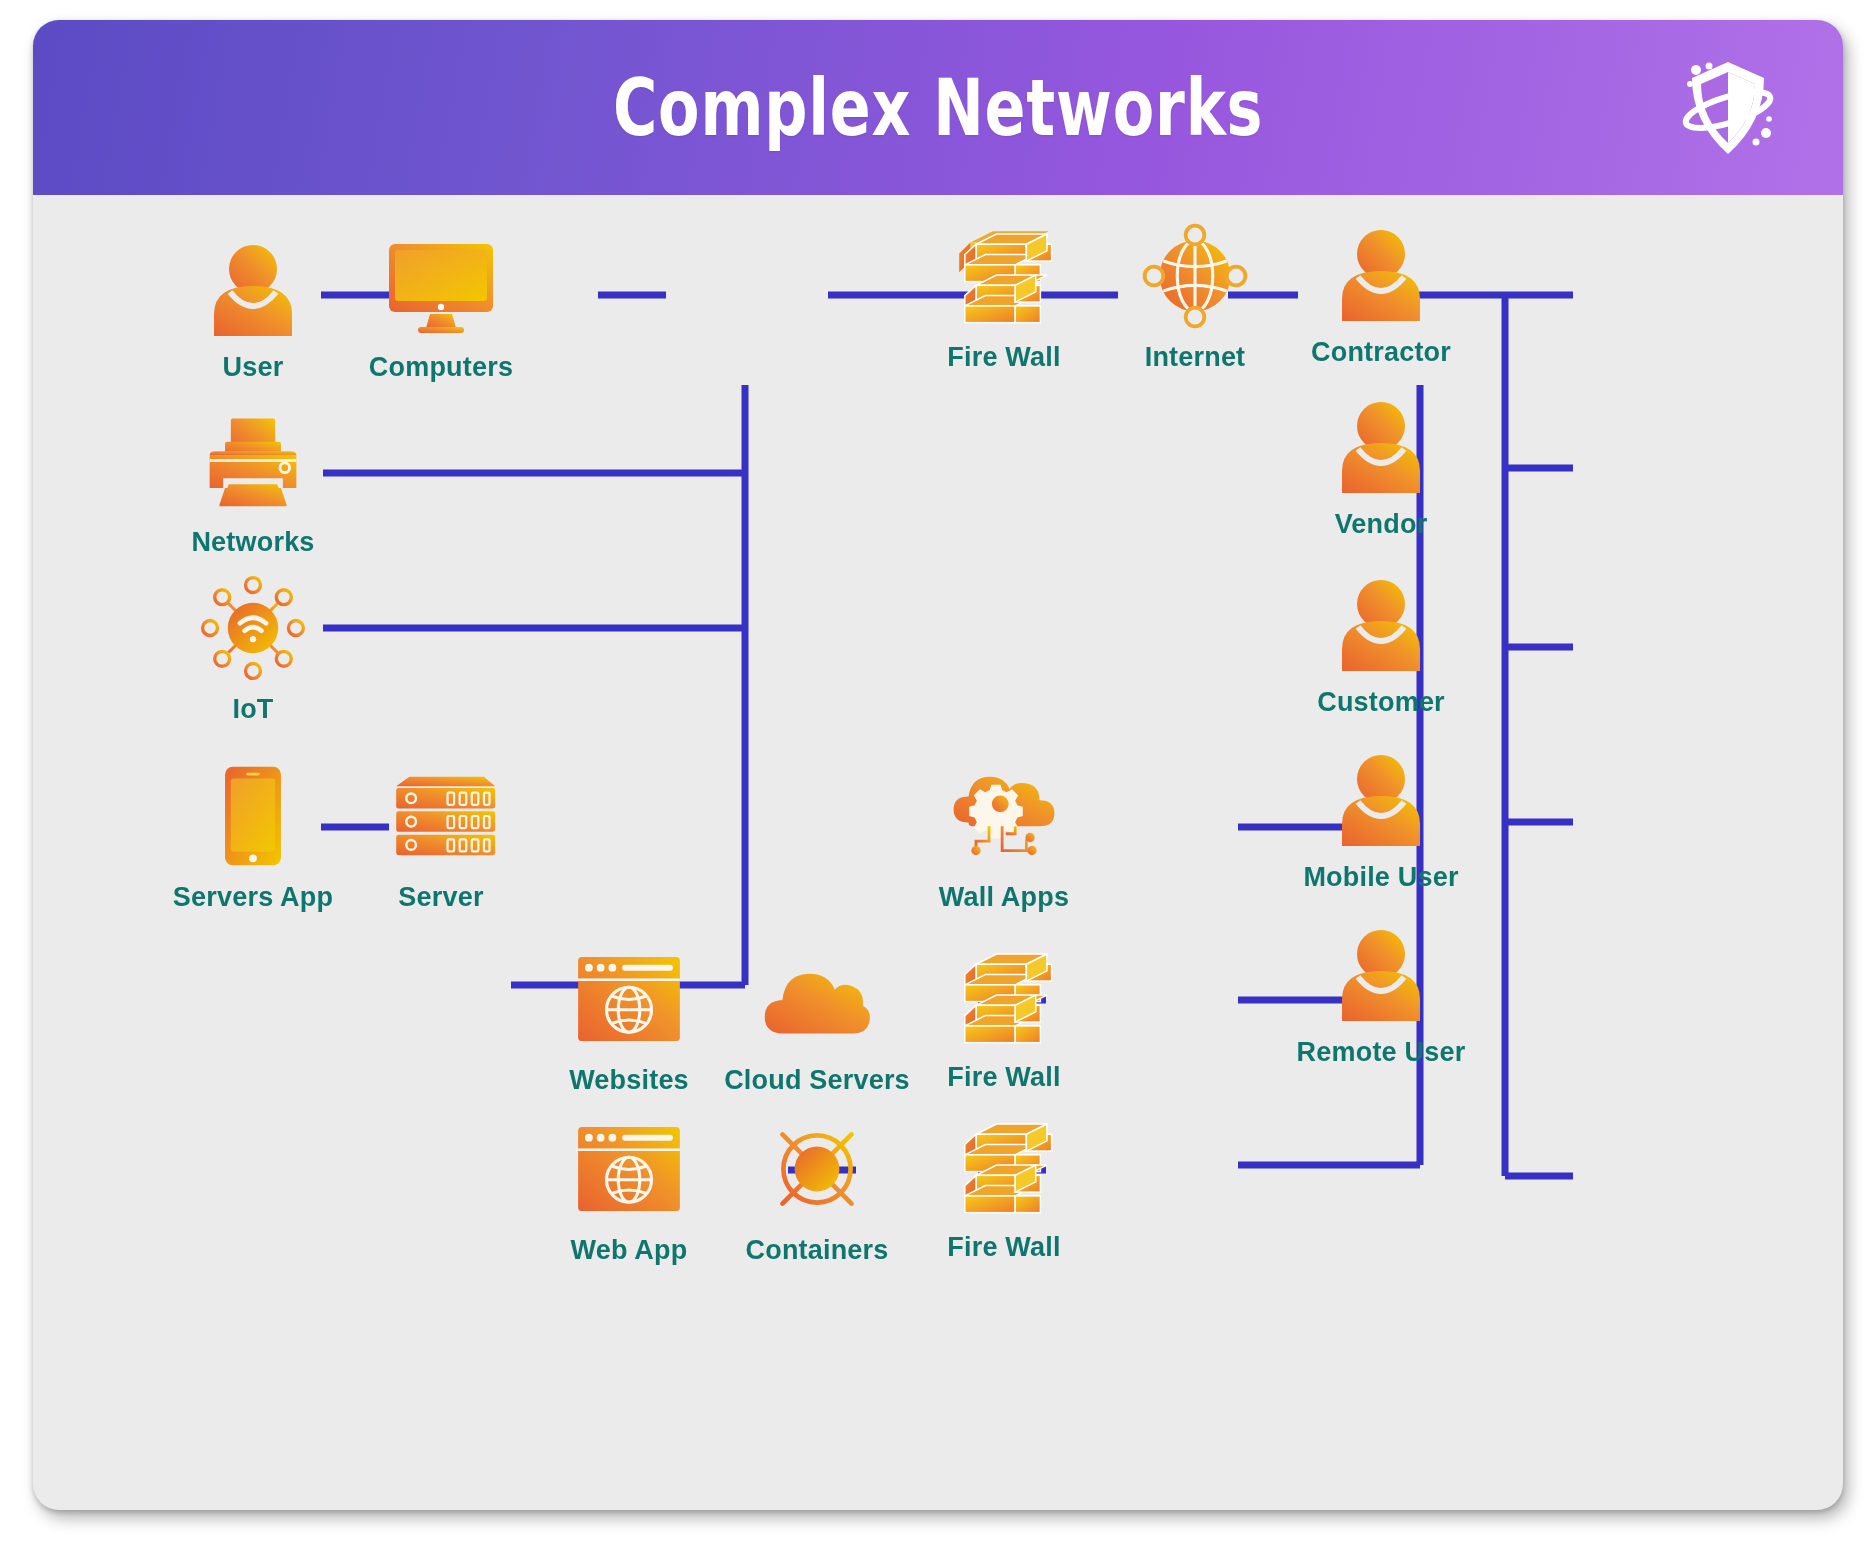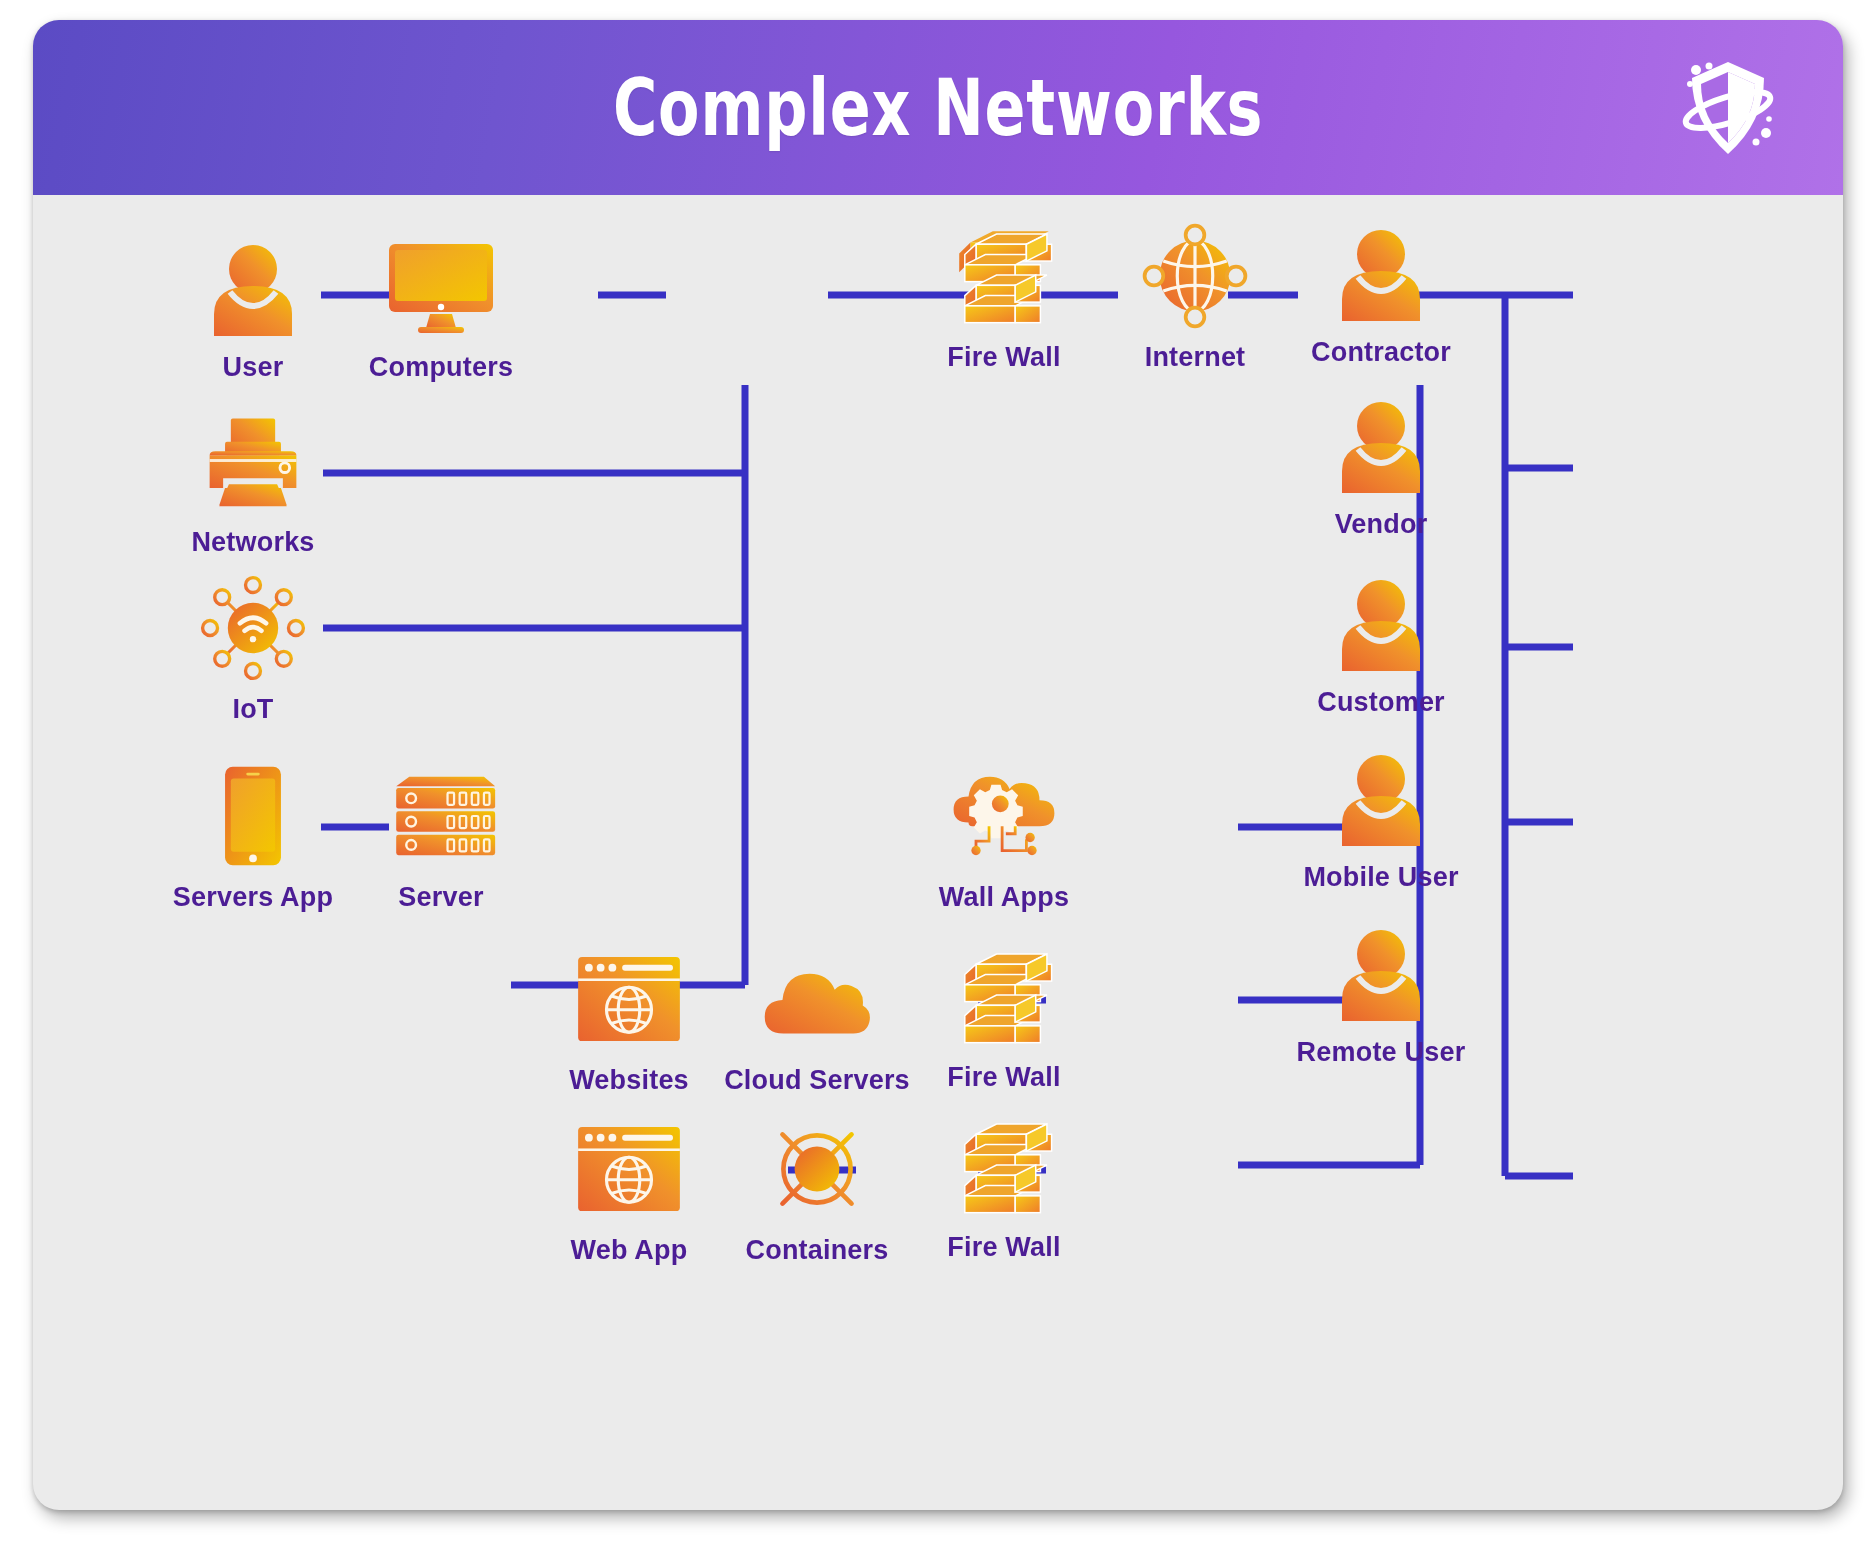--- a/index.html
+++ b/index.html
@@ -68,21 +68,21 @@
     flex-direction: column;
     align-items: center;
     text-align: center;
   }
   .node .ico {
     width: 112px; height: 112px;
     display: flex; align-items: center; justify-content: center;
   }
   .node .lbl {
     margin-top: 10px;
-    color: #4c1d95;
+    color: #0f766e;
     font-size: 27px;
     font-weight: 700;
     font-family: "Liberation Sans", sans-serif;
     letter-spacing: 0.2px;
     white-space: nowrap;
   }
 </style>
 </head>
 <body>
 

